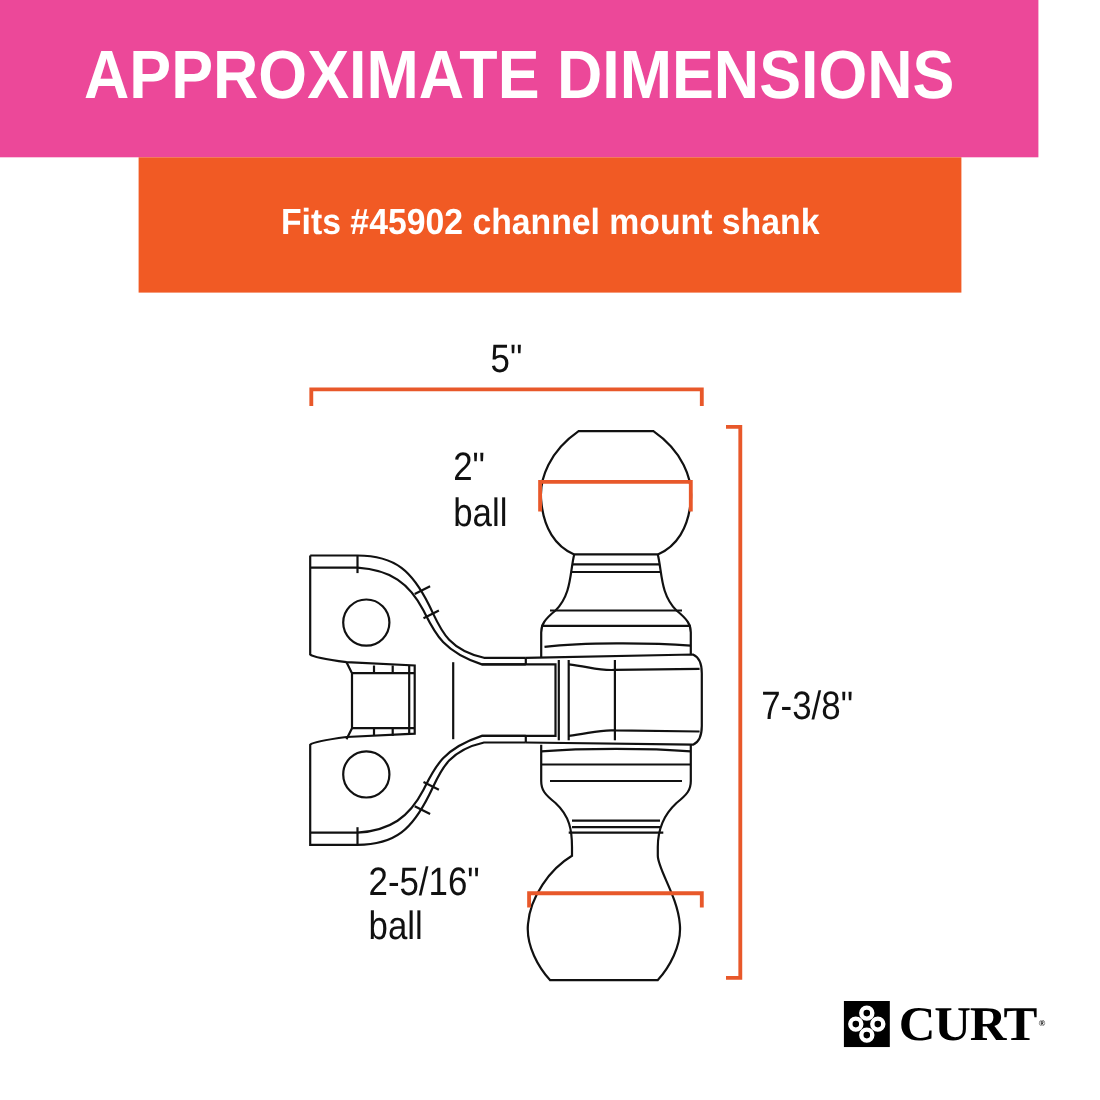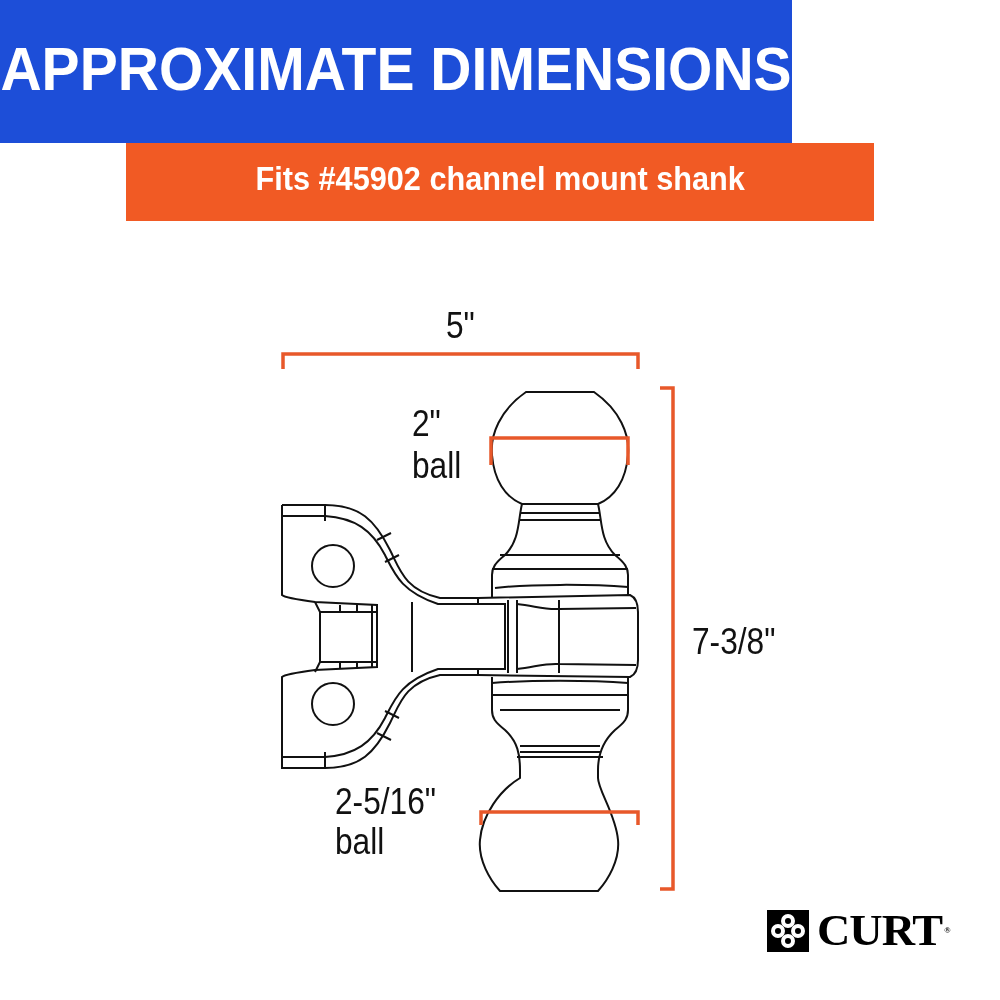--- a/index.html
+++ b/index.html
@@ -1,19 +1,19 @@
 <!DOCTYPE html>
 <html><head>
   <meta charset="utf-8">
   <style>
     html, body { margin: 0; padding: 0; background: #ffffff; }
     body { width: 1000px; height: 1000px; position: relative; overflow: hidden; font-family: "Liberation Sans", "DejaVu Sans", sans-serif; }
-    .header-bar { position: absolute; left: 0; top: 0; width: 792px; height: 143px; background: #1d4ed8; display: flex; align-items: center; justify-content: center; }
+    .header-bar { position: absolute; left: 0; top: 0; width: 944px; height: 143px; background: #ec4899; display: flex; align-items: center; justify-content: center; }
     .header-title { color: #ffffff; font-family: "Liberation Sans", sans-serif; font-weight: bold; font-size: 62px; letter-spacing: 0px; transform: scaleX(0.92); white-space: nowrap; margin-top: -6px; }
-    .subtitle-bar { position: absolute; left: 126px; top: 143px; width: 748px; height: 78px; background: #f15a24; display: flex; align-items: center; justify-content: center; }
+    .subtitle-bar { position: absolute; left: 126px; top: 143px; width: 748px; height: 123px; background: #f15a24; display: flex; align-items: center; justify-content: center; }
     .subtitle-text { color: #ffffff; font-weight: bold; font-size: 33px; white-space: nowrap; transform: scaleX(0.93); margin-top: -6px; }
     .label { position: absolute; color: #111111; font-family: "Liberation Sans", sans-serif; font-size: 36px; line-height: 40px; transform-origin: left top; transform: scaleX(0.88); white-space: nowrap; }
     svg.diagram { position: absolute; left: 0; top: 0; }
     .logo { position: absolute; left: 767px; top: 910px; display: flex; align-items: flex-start; }
     .logo-mark { width: 42px; height: 42px; }
     .logo-text { font-family: "Liberation Serif", serif; font-weight: bold; font-size: 44px; color: #000; margin-left: 8px; letter-spacing: -1px; line-height: 42px; transform: scaleX(1.05); transform-origin: left center; }
     .logo-reg { font-size: 8px; vertical-align: top; margin-left: 2px; }
   </style>
 </head>
 <body>

